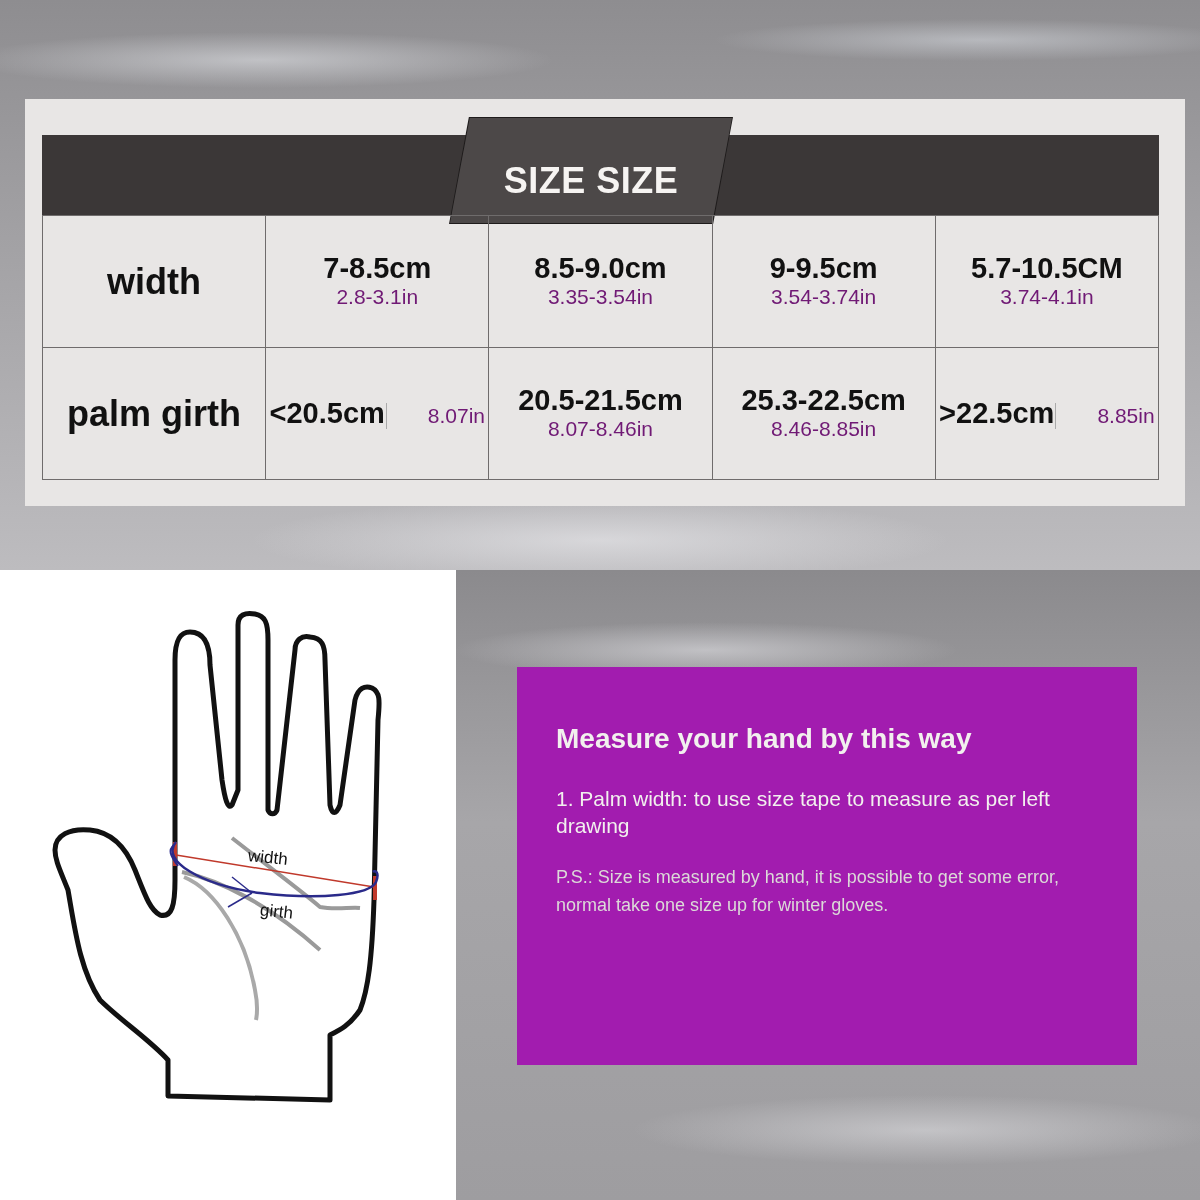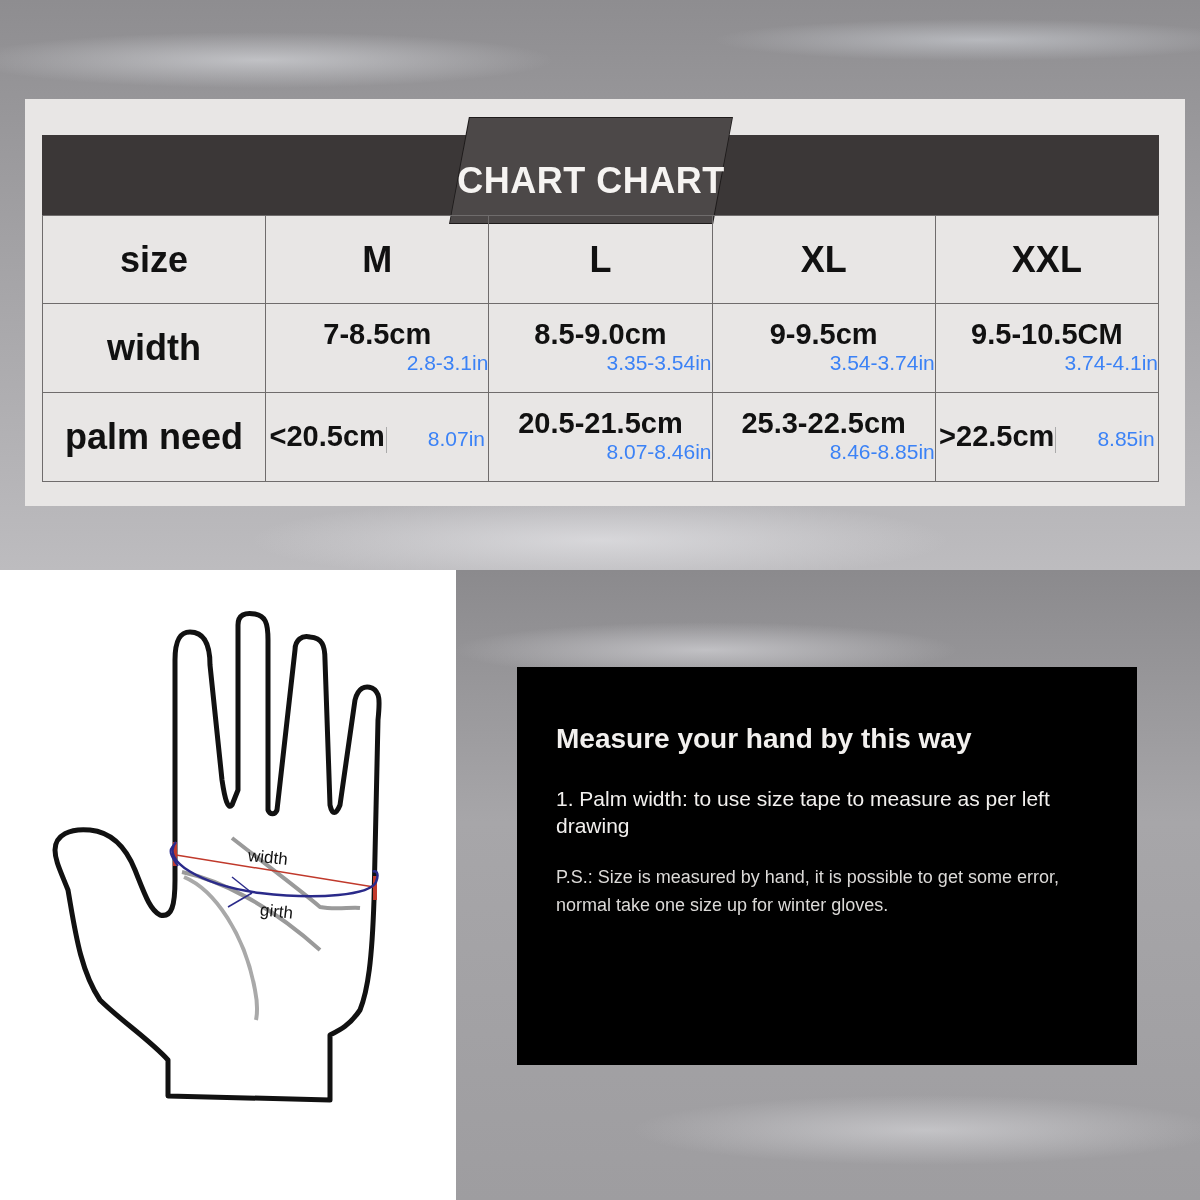--- a/index.html
+++ b/index.html
@@ -47,87 +47,80 @@
   .size-table td {
     border: 1px solid #6f6c6c; text-align: center; vertical-align: middle;
     color: #111; padding: 0;
   }
   .size-table tr.r-size td { height: 87px; }
   .size-table tr.r-width td { height: 88px; }
   .size-table tr.r-girth td { height: 88px; }
   .row-label { font-weight: bold; font-size: 36px; }
   .size-head { font-weight: bold; font-size: 36px; }
   .cm { font-weight: bold; font-size: 29px; display: block; line-height: 30px; }
-  .inch { font-size: 21px; display: block; line-height: 28px; color: #3b82f6; text-align: right; }
+  .inch { font-size: 21px; display: block; line-height: 28px; color: #701a75; }
   .inline-wrap { font-size: 24px; }
   .inline-wrap .cm { display: inline; }
   .inline-wrap .sep { display: inline-block; width: 1px; height: 26px; background: #aaa; vertical-align: middle; margin: 0 1px; }
   .inline-wrap .inch { display: inline; font-size: 21px; margin-left: 40px; }
   .hand-panel {
     position: absolute; left: 0; top: 570px; width: 456px; height: 630px;
     background: #ffffff;
   }
   .hand-panel svg { position: absolute; left: 0; top: 0; }
   .right-panel {
     position: absolute; left: 456px; top: 570px; width: 744px; height: 630px;
     background:
       radial-gradient(ellipse 360px 40px at 250px 80px, rgba(230,230,234,0.55), transparent 70%),
       radial-gradient(ellipse 420px 50px at 470px 560px, rgba(225,225,228,0.55), transparent 70%),
       linear-gradient(180deg, #8b8a8d 0%, #a7a6a9 40%, #9e9da0 100%);
   }
   .info-box {
     position: absolute; left: 517px; top: 667px; width: 620px; height: 398px;
-    background: #000000; color: #f2f0ee; box-sizing: border-box;
+    background: #a21caf; color: #f2f0ee; box-sizing: border-box;
     padding: 52px 30px 0 39px;
   }
   .info-title { font-weight: bold; font-size: 28px; margin: 0 0 26px 0; line-height: 40px; }
   .info-item { font-size: 21px; line-height: 27px; margin: 0 0 24px 0; }
   .info-note { font-size: 18px; line-height: 28px; color: #dcdad8; margin: 0; }
 </style>
 </head>
 <body>
 
 <div class="bg-streak"></div>
 
 <div class="chart-panel"></div>
 <div class="header-bar"></div>
 <div class="title-badge-edge"></div>
 <div class="title-badge"></div>
-<div class="title-text">CHART CHART</div>
+<div class="title-text">SIZE SIZE</div>
 
 <table class="size-table">
   <tbody>
-      <tr class="r-size">
-    <td class="row-label">size</td>
-    <td class="size-head">M</td>
-    <td class="size-head">L</td>
-    <td class="size-head">XL</td>
-    <td class="size-head">XXL</td>
-  </tr>
   <tr class="r-width">
     <td class="row-label">width</td>
     <td>
       <span class="cm">7-8.5cm</span>
       <span class="inch">2.8-3.1in</span>
     </td>
     <td>
       <span class="cm">8.5-9.0cm</span>
       <span class="inch">3.35-3.54in</span>
     </td>
     <td>
       <span class="cm">9-9.5cm</span>
       <span class="inch">3.54-3.74in</span>
     </td>
     <td>
-      <span class="cm">9.5-10.5CM</span>
+      <span class="cm">5.7-10.5CM</span>
       <span class="inch">3.74-4.1in</span>
     </td>
   </tr>
   <tr class="r-girth">
-    <td class="row-label">palm need</td>
+    <td class="row-label">palm girth</td>
     <td>
       <span class="inline-wrap">
         <span class="cm">&lt;20.5cm</span><span class="sep"></span><span class="inch">8.07in</span>
       </span>
     </td>
     <td>
       <span class="cm">20.5-21.5cm</span>
       <span class="inch">8.07-8.46in</span>
     </td>
     <td>

